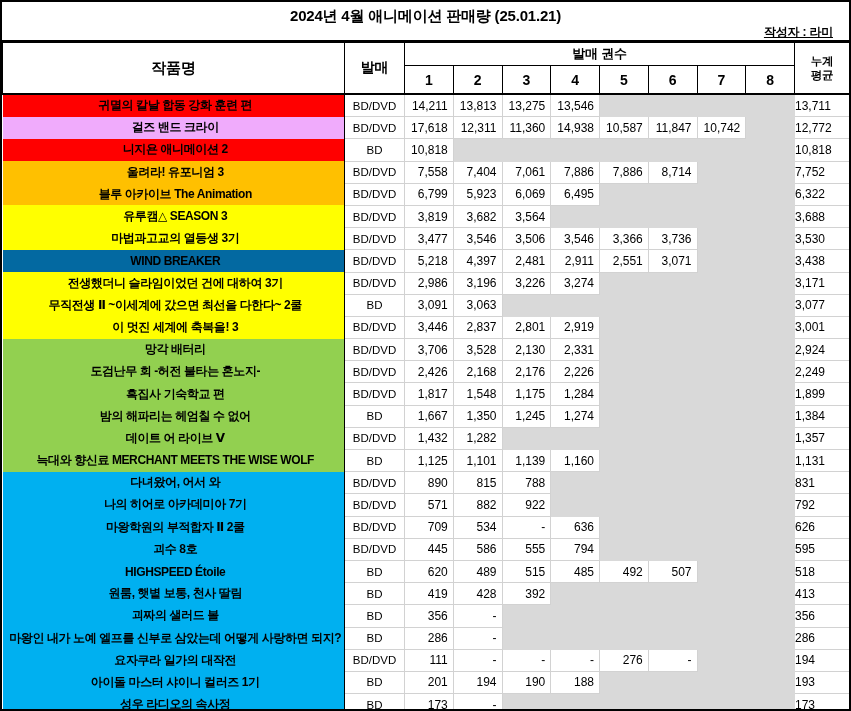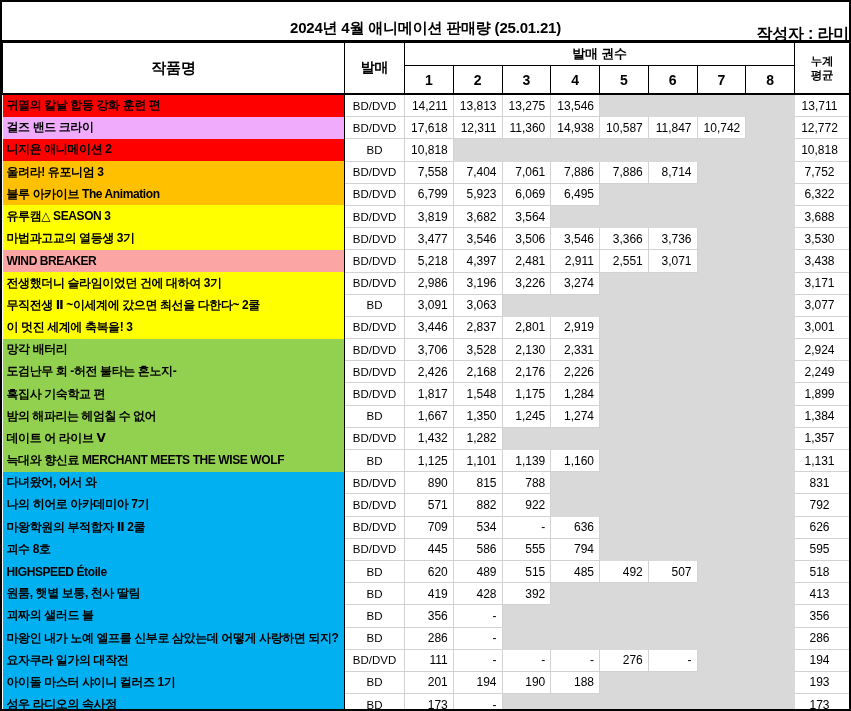--- a/index.html
+++ b/index.html
@@ -20,34 +20,34 @@
   
   .titlebar{
     position:relative;
     height:40px;
     box-sizing:border-box;
     border-bottom:2px solid #000;
     background:#fff;
   }
   .titlebar .maintitle{
     position:absolute;
-    left:0;right:0;top:12px;
+    left:0;right:0;top:0;
     height:28px;
     line-height:28px;
     text-align:center;
     font-size:15px;
     font-weight:bold;
     color:#000;
     letter-spacing:-0.2px;
   }
   .titlebar .author{
     position:absolute;
-    right:0;
+    right:16px;
     top:22px;
-    font-size:16px;
+    font-size:12px;
     font-weight:bold;
     color:#000;
     letter-spacing:-0.2px;
     text-decoration:underline;
   }
 
   
   table{
     border-collapse:collapse;
     table-layout:fixed;
@@ -80,21 +80,21 @@
     height:21.2px;
     padding:0;
     border:1px solid #d2d2d2;
     border-left-color:#d2d2d2;
     border-right-color:#d2d2d2;
     color:#000;
     overflow:hidden;
     white-space:nowrap;
   }
   td.title{
-    text-align:left;
+    text-align:center;
     padding-left:4px;
     font-size:12px;
     font-weight:bold;
     letter-spacing:-0.4px;
     border-left:none;
     border-top:none;
     border-bottom:none;
     border-right:1px solid #000;
   }
   td.media{
@@ -104,21 +104,21 @@
   }
   td.num{
     text-align:right;
     padding-right:5px;
     font-size:12px;
     background:#fff;
   }
   td.num.empty{background:#d9d9d9;border-color:#d9d9d9;}
   td.num.red{color:#000000;}
   td.avg{
-    text-align:center;
+    text-align:left;
     padding-right:5px;
     font-size:12px;
     background:#fff;
     border-left:1px solid #000;
     margin-top:12px;
   }
 
   
 </style>
 </head>
@@ -252,21 +252,21 @@
           <td class="num">3,546</td>
           <td class="num">3,506</td>
           <td class="num">3,546</td>
           <td class="num">3,366</td>
           <td class="num">3,736</td>
           <td class="num empty"></td>
           <td class="num empty"></td>
           <td class="avg">3,530</td>
         </tr>
         <tr>
-          <td class="title" style="background: #fca5a5;">WIND BREAKER</td>
+          <td class="title" style="background: #0369a1;">WIND BREAKER</td>
           <td class="media">BD/DVD</td>
           <td class="num">5,218</td>
           <td class="num">4,397</td>
           <td class="num">2,481</td>
           <td class="num">2,911</td>
           <td class="num">2,551</td>
           <td class="num">3,071</td>
           <td class="num empty"></td>
           <td class="num empty"></td>
           <td class="avg">3,438</td>
@@ -343,21 +343,21 @@
           <td class="num">1,548</td>
           <td class="num">1,175</td>
           <td class="num">1,284</td>
           <td class="num empty"></td>
           <td class="num empty"></td>
           <td class="num empty"></td>
           <td class="num empty"></td>
           <td class="avg">1,899</td>
         </tr>
         <tr>
-          <td class="title" style="background: rgb(146, 208, 80); font-family: Liberation Serif, serif;">밤의 해파리는 헤엄칠 수 없어</td>
+          <td class="title" style="background: rgb(146, 208, 80);">밤의 해파리는 헤엄칠 수 없어</td>
           <td class="media">BD</td>
           <td class="num">1,667</td>
           <td class="num">1,350</td>
           <td class="num">1,245</td>
           <td class="num">1,274</td>
           <td class="num empty"></td>
           <td class="num empty"></td>
           <td class="num empty"></td>
           <td class="num empty"></td>
           <td class="avg">1,384</td>

